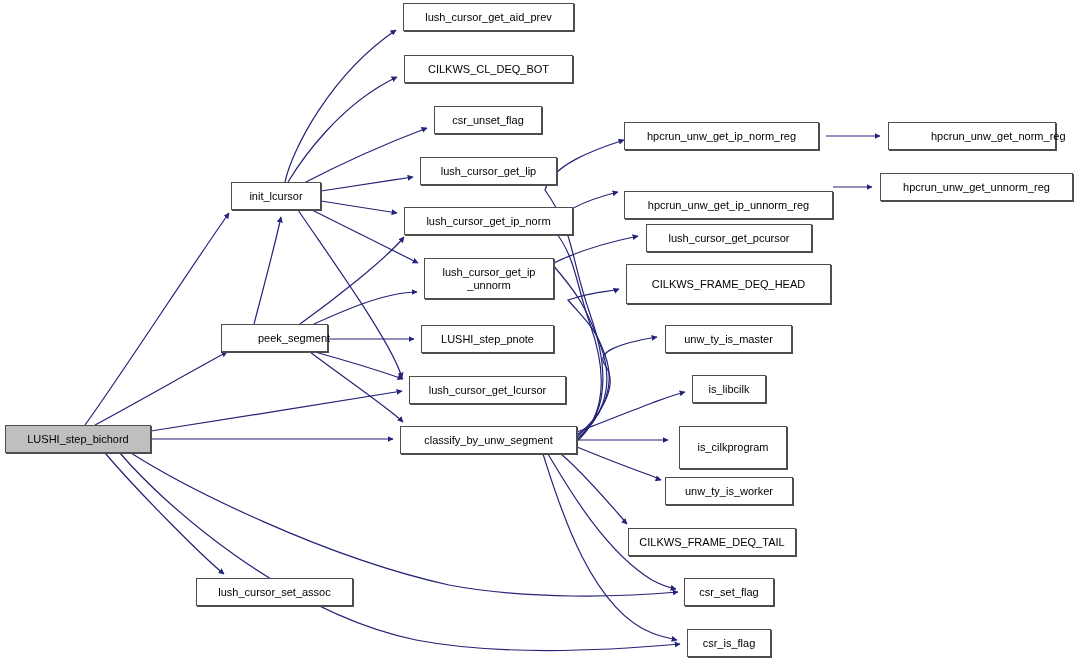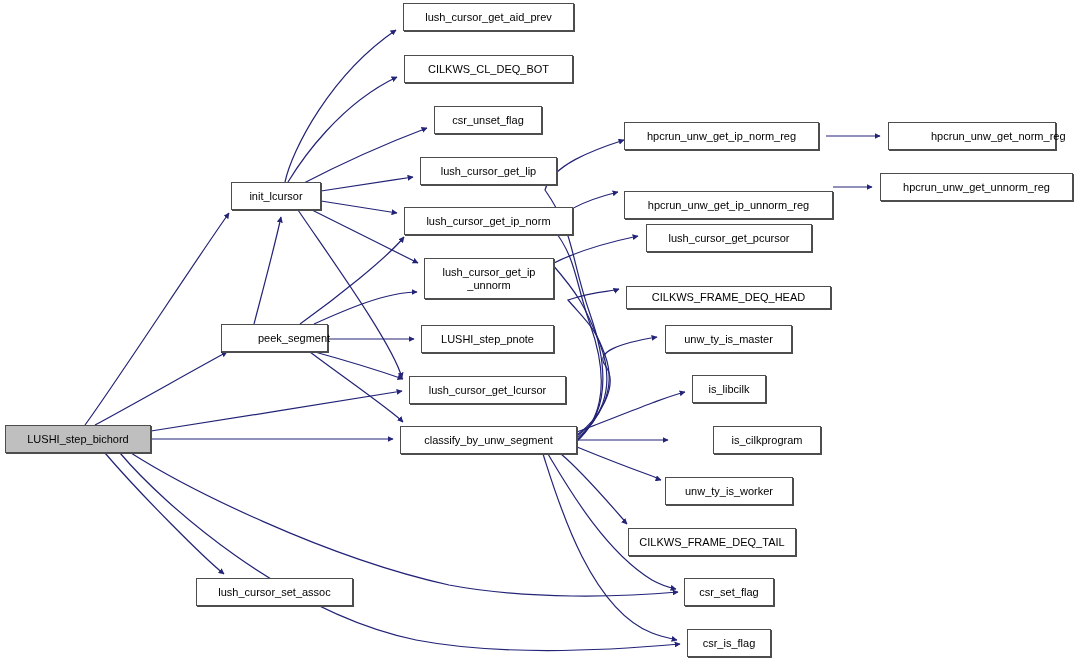--- a/index.html
+++ b/index.html
@@ -109,22 +109,22 @@
       <div class="node" style="left: 400px; top: 426px; width: 177px; height: 28px;"><span class="label">classify_by_unw_segment</span></div>
       <div class="node" style="left: 231px; top: 182px; width: 90px; height: 28px;"><span class="label">init_lcursor</span></div>
       <div class="node" style="left: 221px; top: 324px; width: 107px; height: 28px; padding-left: 36px;"><span class="label">peek_segment</span></div>
       <div class="node highlight" style="left: 5px; top: 425px; width: 146px; height: 28px;"><span class="label">LUSHI_step_bichord</span></div>
       <div class="node" style="left: 196px; top: 578px; width: 157px; height: 28px;"><span class="label">lush_cursor_set_assoc</span></div>
       <div class="node" style="left: 624px; top: 122px; width: 195px; height: 28px;"><span class="label">hpcrun_unw_get_ip_norm_reg</span></div>
       <div class="node" style="left: 624px; top: 173px; width: 209px; height: 28px; margin-top: 18px;"><span class="label">hpcrun_unw_get_ip_unnorm_reg</span></div>
       <div class="node" style="left: 888px; top: 122px; width: 168px; height: 28px; padding-left: 42px;"><span class="label">hpcrun_unw_get_norm_reg</span></div>
       <div class="node" style="left: 880px; top: 173px; width: 193px; height: 28px;"><span class="label">hpcrun_unw_get_unnorm_reg</span></div>
       <div class="node" style="left: 646px; top: 224px; width: 166px; height: 28px;"><span class="label">lush_cursor_get_pcursor</span></div>
-      <div class="node" style="left: 626px; top: 286px; width: 205px; height: 23px;"><span class="label">CILKWS_FRAME_DEQ_HEAD</span></div>
+      <div class="node" style="left: 626px; top: 264px; width: 205px; height: 40px;"><span class="label">CILKWS_FRAME_DEQ_HEAD</span></div>
       <div class="node" style="left: 665px; top: 325px; width: 127px; height: 28px;"><span class="label">unw_ty_is_master</span></div>
       <div class="node" style="left: 692px; top: 375px; width: 74px; height: 28px;"><span class="label">is_libcilk</span></div>
-      <div class="node" style="left: 713px; top: 426px; width: 108px; height: 28px;"><span class="label">is_cilkprogram</span></div>
+      <div class="node" style="left: 679px; top: 426px; width: 108px; height: 43px;"><span class="label">is_cilkprogram</span></div>
       <div class="node" style="left: 665px; top: 477px; width: 128px; height: 28px;"><span class="label">unw_ty_is_worker</span></div>
       <div class="node" style="left: 628px; top: 528px; width: 168px; height: 28px;"><span class="label">CILKWS_FRAME_DEQ_TAIL</span></div>
       <div class="node" style="left: 684px; top: 578px; width: 90px; height: 28px;"><span class="label">csr_set_flag</span></div>
       <div class="node" style="left: 687px; top: 629px; width: 84px; height: 28px; justify-content: center;"><span class="label">csr_is_flag</span></div>
     </div>
 </div>
 
 </body></html>

